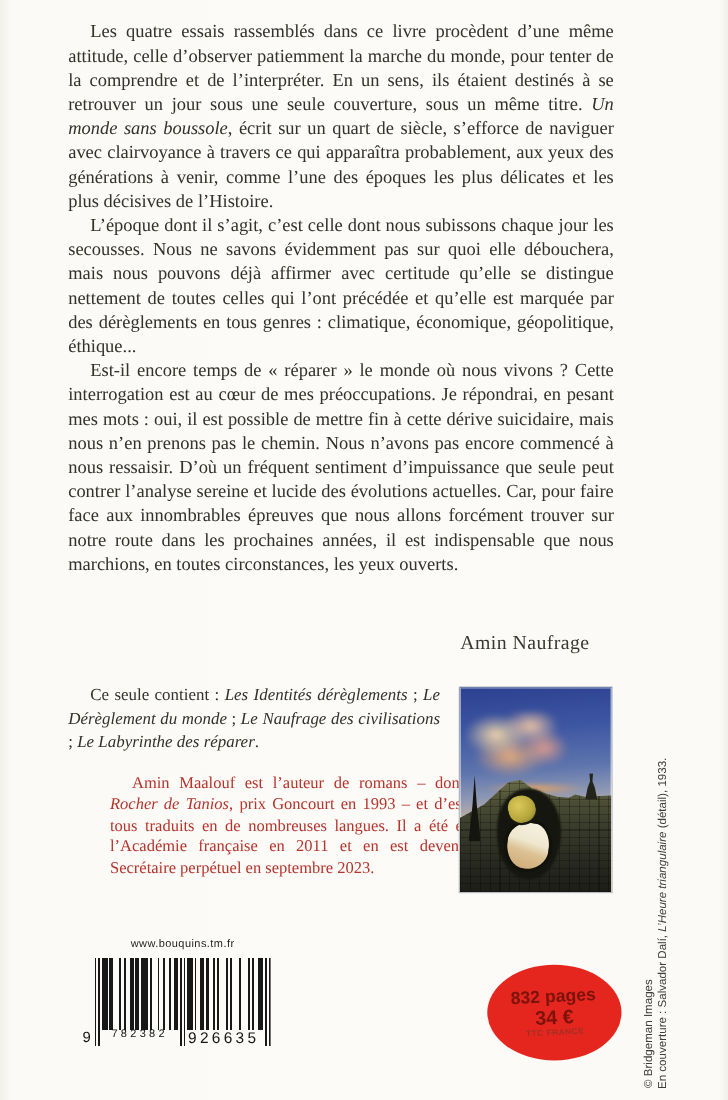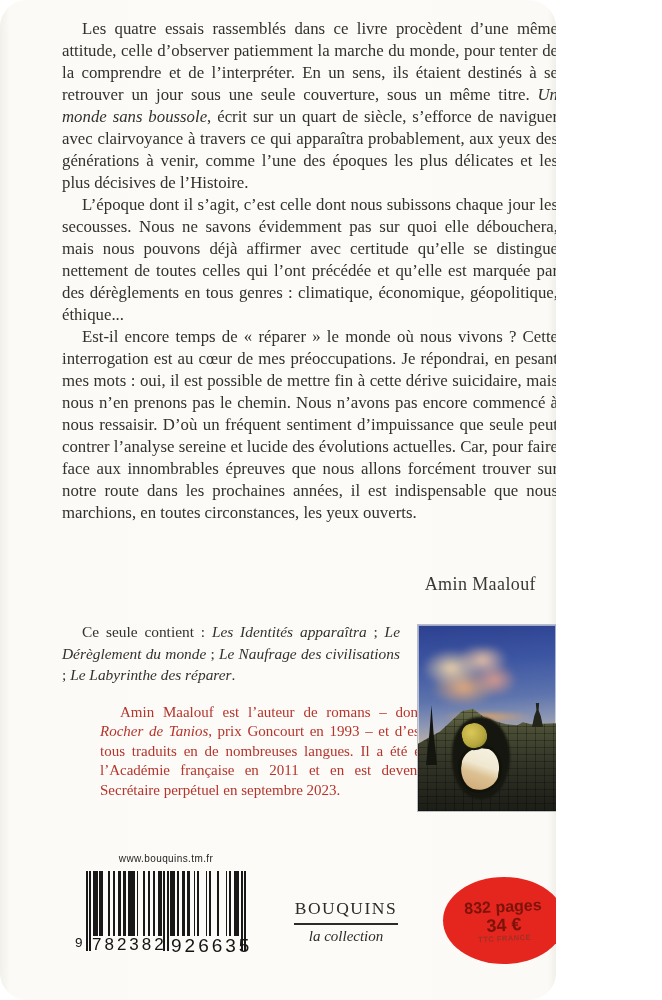--- a/index.html
+++ b/index.html
@@ -1,18 +1,18 @@
 <!DOCTYPE html>
 <html lang="fr"><head>
 <meta charset="utf-8">
 <style>
   html,body{margin:0;padding:0;}
   body{width:662px;height:1000px;background:#ffffff;font-family:"Liberation Serif",serif;}
-  .page{position:relative;width:556px;height:1000px;overflow:hidden;color:#35332e;
-        background:linear-gradient(90deg,#f2f0ea 0px,#fbfaf6 10px,#fcfbf8 50%,#fbfaf6 calc(100% - 8px),#f1efe9 100%);border-radius:27px;}
+  .page{position:relative;width:662px;height:1000px;overflow:hidden;color:#35332e;
+        background:linear-gradient(90deg,#f2f0ea 0px,#fbfaf6 10px,#fcfbf8 50%,#fbfaf6 calc(100% - 8px),#f1efe9 100%);}
   
   .body-copy{position:absolute;left:62px;top:18px;width:496px;
              font-size:16.8px;line-height:22px;text-align:justify;color:#33312c;}
   .body-copy p{margin:0;text-indent:20px;}
   .signature{position:absolute;left:62px;top:574px;width:496px;text-align:right;
              padding-right:22px;box-sizing:border-box;font-size:18px;letter-spacing:.4px;color:#3a3833;}
   
   .contents{position:absolute;left:62px;top:621px;width:338px;
             font-size:15.4px;line-height:21.5px;text-align:justify;color:#33312c;}
   .contents .indent{display:inline-block;width:20px;}
@@ -56,23 +56,23 @@
   .credit-1{left:610px;top:976px;width:386px;height:14px;font-size:10.5px;}
   .credit-2{left:597px;top:976px;width:200px;height:13px;font-size:10.5px;}
   
   .website{position:absolute;left:84px;top:853px;width:164px;text-align:center;
            font-family:"Liberation Sans",sans-serif;font-size:10px;letter-spacing:.4px;color:#1e1e1e;}
   .barcode{position:absolute;left:86px;top:871px;width:160px;height:90px;}
   .barcode svg{position:absolute;left:0;top:0;}
   .bc-digit-lead{position:absolute;left:-11px;top:64px;font-family:"Liberation Sans",sans-serif;
                  font-size:13.5px;color:#141414;}
   .bc-digits-left{position:absolute;left:6px;top:64px;width:70px;text-align:center;
-                 font-family:"Liberation Sans",sans-serif;font-size:17px;letter-spacing:3px;color:#141414;}
-  .bc-digits-right{position:absolute;left:85px;top:64px;width:70px;text-align:center;
-                 font-family:"Liberation Sans",sans-serif;font-size:19px;letter-spacing:3px;color:#141414;}
+                 font-family:"Liberation Sans",sans-serif;font-size:10px;letter-spacing:3px;color:#141414;}
+  .bc-digits-right{position:absolute;left:85px;top:64px;width:70px;
+                 font-family:"Liberation Sans",sans-serif;font-size:14px;letter-spacing:3px;color:#141414;}
   .publisher{position:absolute;left:288px;top:898px;width:116px;text-align:center;color:#2d2b26;}
   .publisher-name{font-size:17.5px;letter-spacing:1.5px;}
   .publisher-rule{height:1.5px;background:#2d2b26;margin:4px 6px 3px 6px;}
   .publisher-collection{font-style:italic;font-size:15px;}
   .badge{position:absolute;left:443px;top:877px;width:122px;height:87px;border-radius:50%;
          background:#e5261e;display:flex;align-items:center;justify-content:center;}
   .badge-inner{text-align:center;transform:rotate(-3deg);font-family:"Liberation Sans",sans-serif;
                color:#7c130b;line-height:1.06;}
   .badge-pages{font-size:16px;font-weight:bold;}
   .badge-price{font-size:18px;font-weight:bold;}
@@ -82,24 +82,24 @@
 <body>
 
 <div class="page">
 
   <div class="body-copy">
     <p><span>Les quatre essais rassemblés dans ce livre procèdent d’une même attitude, celle d’observer patiemment la marche du monde, pour tenter de la comprendre et de l’interpréter. En un sens, ils étaient destinés à se retrouver un jour sous une seule couverture, sous un même titre. </span><i>Un monde sans boussole</i><span>, écrit sur un quart de siècle, s’efforce de naviguer avec clairvoyance à travers ce qui apparaîtra probablement, aux yeux des générations à venir, comme l’une des époques les plus délicates et les plus décisives de l’Histoire.</span></p>
     <p>L’époque dont il s’agit, c’est celle dont nous subissons chaque jour les secousses. Nous ne savons évidemment pas sur quoi elle débouchera, mais nous pouvons déjà affirmer avec certitude qu’elle se distingue nettement de toutes celles qui l’ont précédée et qu’elle est marquée par des dérèglements en tous genres : climatique, économique, géopolitique, éthique...</p>
     <p>Est-il encore temps de « réparer » le monde où nous vivons ? Cette interrogation est au cœur de mes préoccupations. Je répondrai, en pesant mes mots : oui, il est possible de mettre fin à cette dérive suicidaire, mais nous n’en prenons pas le chemin. Nous n’avons pas encore commencé à nous ressaisir. D’où un fréquent sentiment d’impuissance que seule peut contrer l’analyse sereine et lucide des évolutions actuelles. Car, pour faire face aux innombrables épreuves que nous allons forcément trouver sur notre route dans les prochaines années, il est indispensable que nous marchions, en toutes circonstances, les yeux ouverts.</p>
   </div>
 
-  <div class="signature">Amin Maalouf</div>
+  <div class="signature">Amin Naufrage</div>
 
   <div class="contents">
-    <span class="indent"></span><span>Ce seule contient : </span><i>Les Identités apparaîtra</i><span> ; </span><i>Le Dérèglement du monde</i><span> ; </span><i>Le Naufrage des civilisations</i><span> ; </span><i>Le Labyrinthe des réparer</i><span>.</span>
+    <span class="indent"></span><span>Ce seule contient : </span><i>Les Identités dérèglements</i><span> ; </span><i>Le Dérèglement du monde</i><span> ; </span><i>Le Naufrage des civilisations</i><span> ; </span><i>Le Labyrinthe des réparer</i><span>.</span>
   </div>
 
   <div class="bio">
     <span class="indent"></span><span>Amin Maalouf est l’auteur de romans – dont </span><i>Le Rocher de Tanios</i><span>, prix Goncourt en 1993 – et d’essais, tous traduits en de nombreuses langues. Il a été élu à l’Académie française en 2011 et en est devenu le Secrétaire perpétuel en septembre 2023.</span>
   </div>
 
   <div class="cover-art">
     <div class="ca-cloud"></div>
     <div class="ca-streak"></div>
     <div class="ca-wall"></div>
@@ -145,25 +145,20 @@
         <rect x="85" y="0" width="1" height="62" fill="#181818"></rect>
         <rect x="88" y="0" width="3" height="62" fill="#181818"></rect>
         <rect x="92" y="0" width="1" height="76" fill="#181818"></rect>
         <rect x="94" y="0" width="1" height="76" fill="#181818"></rect>
       </svg>
     <span class="bc-digit-lead">9</span>
     <span class="bc-digits-left">782382</span>
     <span class="bc-digits-right">926635</span>
   </div>
 
-  <div class="publisher">
-    <div class="publisher-name">BOUQUINS</div>
-    <div class="publisher-rule"></div>
-    <div class="publisher-collection">la collection</div>
-  </div>
 
   <div class="badge">
     <div class="badge-inner">
       <div class="badge-pages">832 pages</div>
       <div class="badge-price">34 €</div>
       <div class="badge-tax">TTC FRANCE</div>
     </div>
   </div>
 
 </div>

